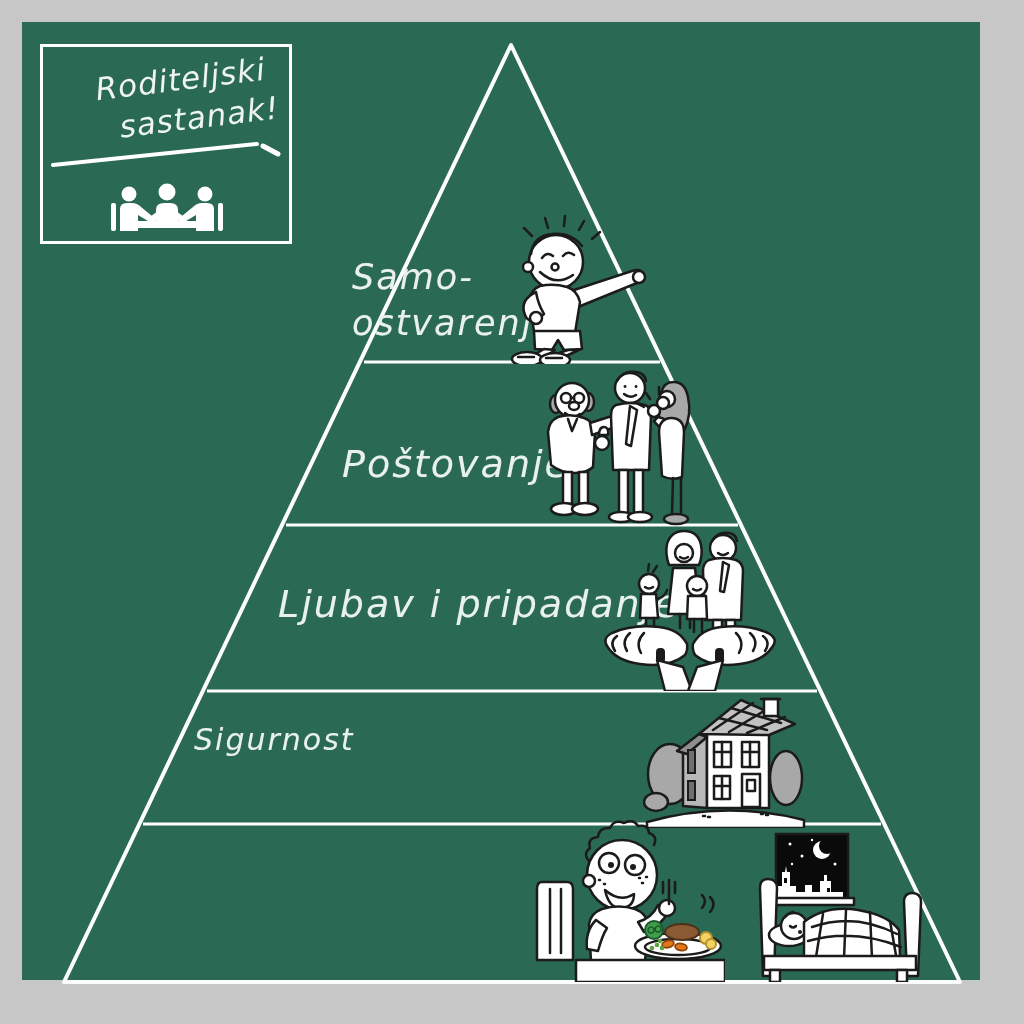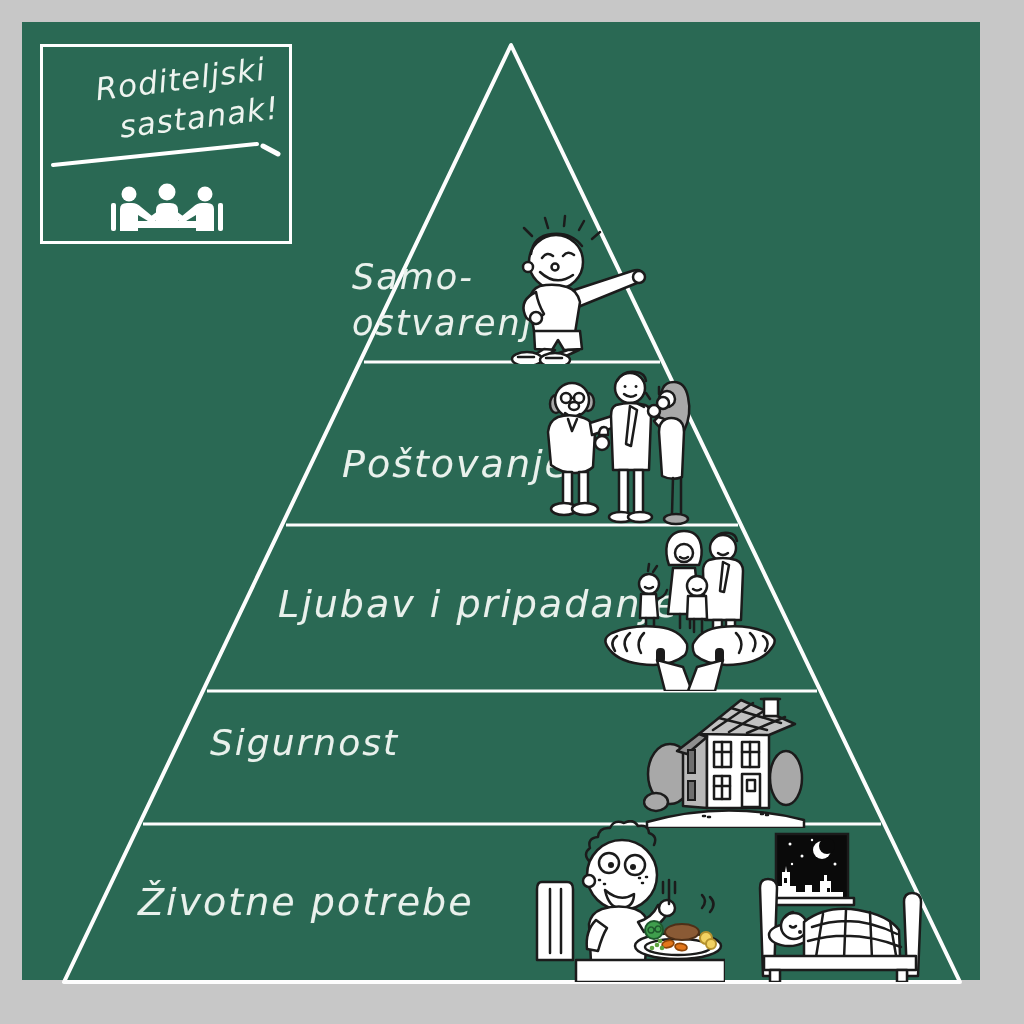--- a/index.html
+++ b/index.html
@@ -5,21 +5,21 @@
   html,body{margin:0;padding:0;}
   body{width:1024px;height:1024px;background:#c7c7c7;font-family:"DejaVu Sans",sans-serif;}
   .canvas{position:relative;width:1024px;height:1024px;background:#c7c7c7;overflow:hidden;}
   .board{position:absolute;left:22px;top:22px;width:958px;height:958px;background:#2a6954;}
   .pyr-svg{position:absolute;left:0;top:0;width:1024px;height:1024px;}
   .lvl-label{position:absolute;color:#e9f1ec;font-style:italic;letter-spacing:2px;
              font-family:"DejaVu Sans",sans-serif;text-shadow:0 0 1px rgba(255,255,255,.25);}
   .lbl1{left:352px;top:254px;width:230px;font-size:35px;line-height:46px;}
   .lbl2{left:342px;top:442px;font-size:38px;}
   .lbl3{left:278px;top:582px;font-size:38px;}
-  .lbl4{left:210px;top:722px;font-size:36px;}
+  .lbl4{left:194px;top:722px;font-size:30px;}
   .lbl5{left:138px;top:880px;font-size:38px;}
   .illus{position:absolute;}
   .title-box{position:absolute;left:40px;top:44px;width:246px;height:194px;border:3px solid #ffffff;}
   .title-line{position:absolute;color:#eef4ef;font-style:italic;font-size:31px;letter-spacing:1px;
               transform:rotate(-7deg);white-space:nowrap;}
   .tl1{left:52px;top:14px;}
   .tl2{left:76px;top:52px;}
   .chalk-svg{position:absolute;left:6px;top:88px;}
   .meet-svg{position:absolute;left:68px;top:136px;}
   
@@ -67,21 +67,20 @@
     </svg>
   </div>
 
   <div class="lvl-label lbl1">
     <div>Samo-</div>
     <div>ostvarenje</div>
   </div>
   <div class="lvl-label lbl2">Poštovanje</div>
   <div class="lvl-label lbl3">Ljubav i pripadanje</div>
   <div class="lvl-label lbl4">Sigurnost</div>
-  <div class="lvl-label lbl5">Životne potrebe</div>
 
   <svg class="illus" style="left:448px;top:214px;" width="215" height="150" viewBox="0 0 215 150">
     <path class="ln" d="M84 22 L76 14 M100 14 L97 4 M116 12 L117 2 M131 16 L136 7 M144 25 L152 18"></path>
     <path class="wt" d="M126 76 L184 57 q9 -3 11 3 q2 6 -6 9 L130 93 z"></path>
     <circle class="wt" cx="191" cy="63" r="6"></circle>
     <circle class="wt" cx="108" cy="48" r="27"></circle>
     <path class="ln" stroke-width="4" d="M83 40 q2 -18 21 -20 q19 -2 30 12"></path>
     <circle class="wt" cx="80" cy="53" r="5"></circle>
     <path class="ln" d="M94 44 q5 -7 11 -2 M115 42 q5 -6 11 -1"></path>
     <circle class="wt" cx="107" cy="53" r="3.5"></circle>

